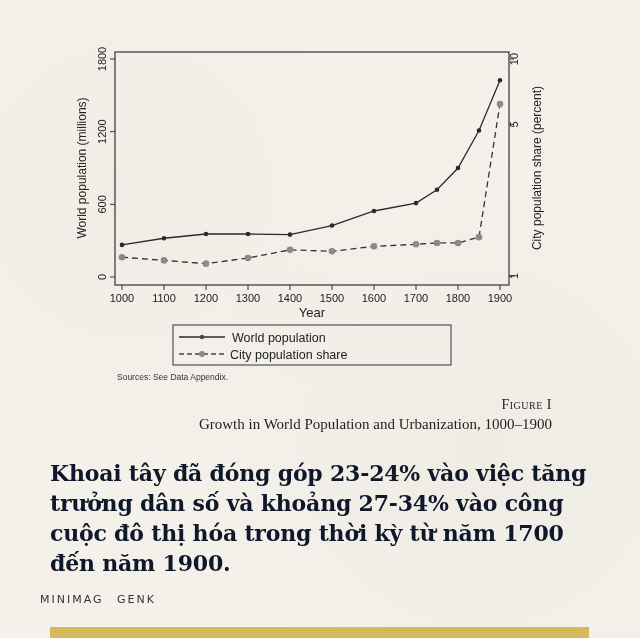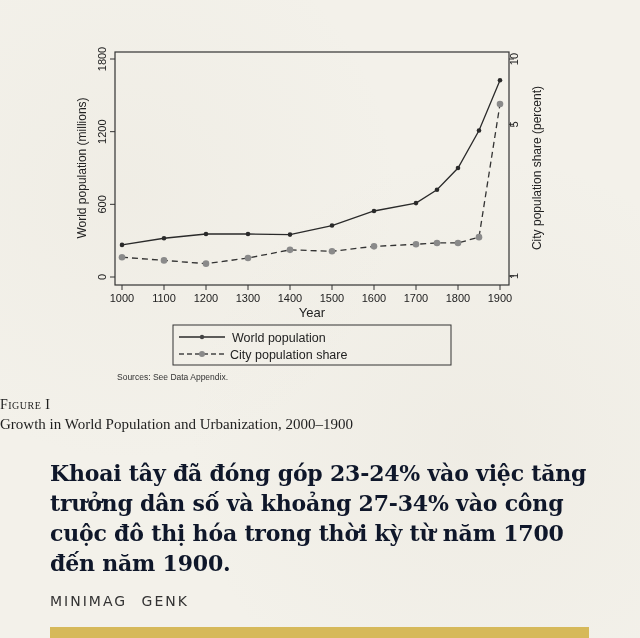--- a/index.html
+++ b/index.html
@@ -6,33 +6,33 @@
   body {
     width: 640px; height: 638px; overflow: hidden; position: relative;
     background: #f3f1ea;
     background-image:
       radial-gradient(circle at 20% 30%, rgba(200,190,170,0.08) 0, transparent 40%),
       radial-gradient(circle at 75% 70%, rgba(190,180,160,0.08) 0, transparent 45%);
     font-family: "Liberation Sans", sans-serif;
   }
   #chart { position: absolute; left: 0; top: 0; }
   .caption {
-    position: absolute; left: 0; width: 552px; text-align: left;
+    position: absolute; left: 0; width: 552px; text-align: right;
     font-family: "Liberation Serif", "DejaVu Serif", serif; color: #1f1f1f;
   }
   .fig-label { top: 397px; font-size: 14px; letter-spacing: 0.5px; font-variant: small-caps; }
   .fig-title { top: 416px; font-size: 15px; }
   .headline {
     position: absolute; left: 50px; top: 458px; width: 560px;
     font-family: "DejaVu Serif", serif; font-size: 22px; line-height: 30px;
     color: #0f172a; font-weight: bold; letter-spacing: -0.2px;
   }
   .credit {
-    position: absolute; left: 50px; top: 593px;
-    font-family: "DejaVu Sans", sans-serif; font-size: 14px; letter-spacing: 2px; color: #333;
+    position: absolute; left: 40px; top: 593px;
+    font-family: "DejaVu Sans", sans-serif; font-size: 11px; letter-spacing: 2px; color: #333;
   }
   .credit span + span { margin-left: 8px; }
   .gold-bar {
     position: absolute; left: 50px; top: 627px; width: 539px; height: 11px;
     background: #d6b95a;
   }
 </style>
 </head>
 <body>
 
@@ -111,21 +111,21 @@
     <circle cx="202" cy="337" r="2.2" fill="#444"></circle>
     <text id="legend-0" x="232" y="342" font-size="12.5" fill="#222" font-family="Liberation Sans, sans-serif">World population</text>
     <line x1="179" y1="354" x2="225" y2="354" stroke="#444" stroke-width="1.3" stroke-dasharray="5,3"></line>
     <circle cx="202" cy="354" r="3" fill="#8a8a8a"></circle>
     <text id="legend-1" x="230" y="359" font-size="12.5" fill="#222" font-family="Liberation Sans, sans-serif">City population share</text>
   </g>
   <text id="source-note" x="117" y="380" font-size="8.5" fill="#333" font-family="Liberation Sans, sans-serif">Sources: See Data Appendix.</text>
 </svg>
 
 <div class="caption fig-label">Figure I</div>
-<div class="caption fig-title">Growth in World Population and Urbanization, 2000–1900</div>
+<div class="caption fig-title">Growth in World Population and Urbanization, 1000–1900</div>
 
 <div class="headline">Khoai tây đã đóng góp 23-24% vào việc tăng trưởng dân số và khoảng 27-34% vào công cuộc đô thị hóa trong thời kỳ từ năm 1700 đến năm 1900.</div>
 
 <div class="credit">
   <span>MINIMAG</span>
   <span>GENK</span>
 </div>
 
 <div class="gold-bar"></div>
 

